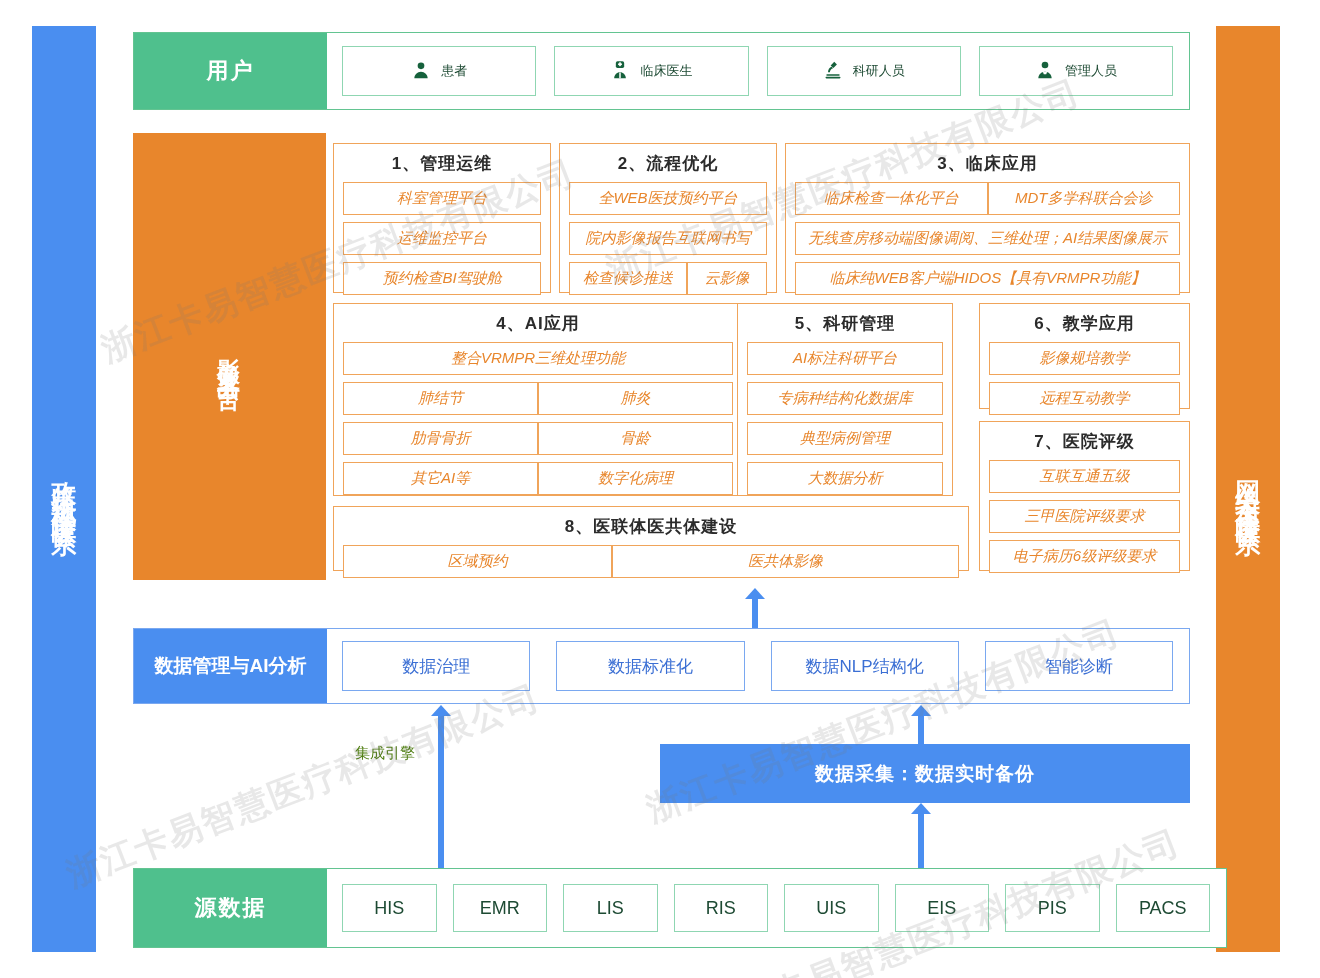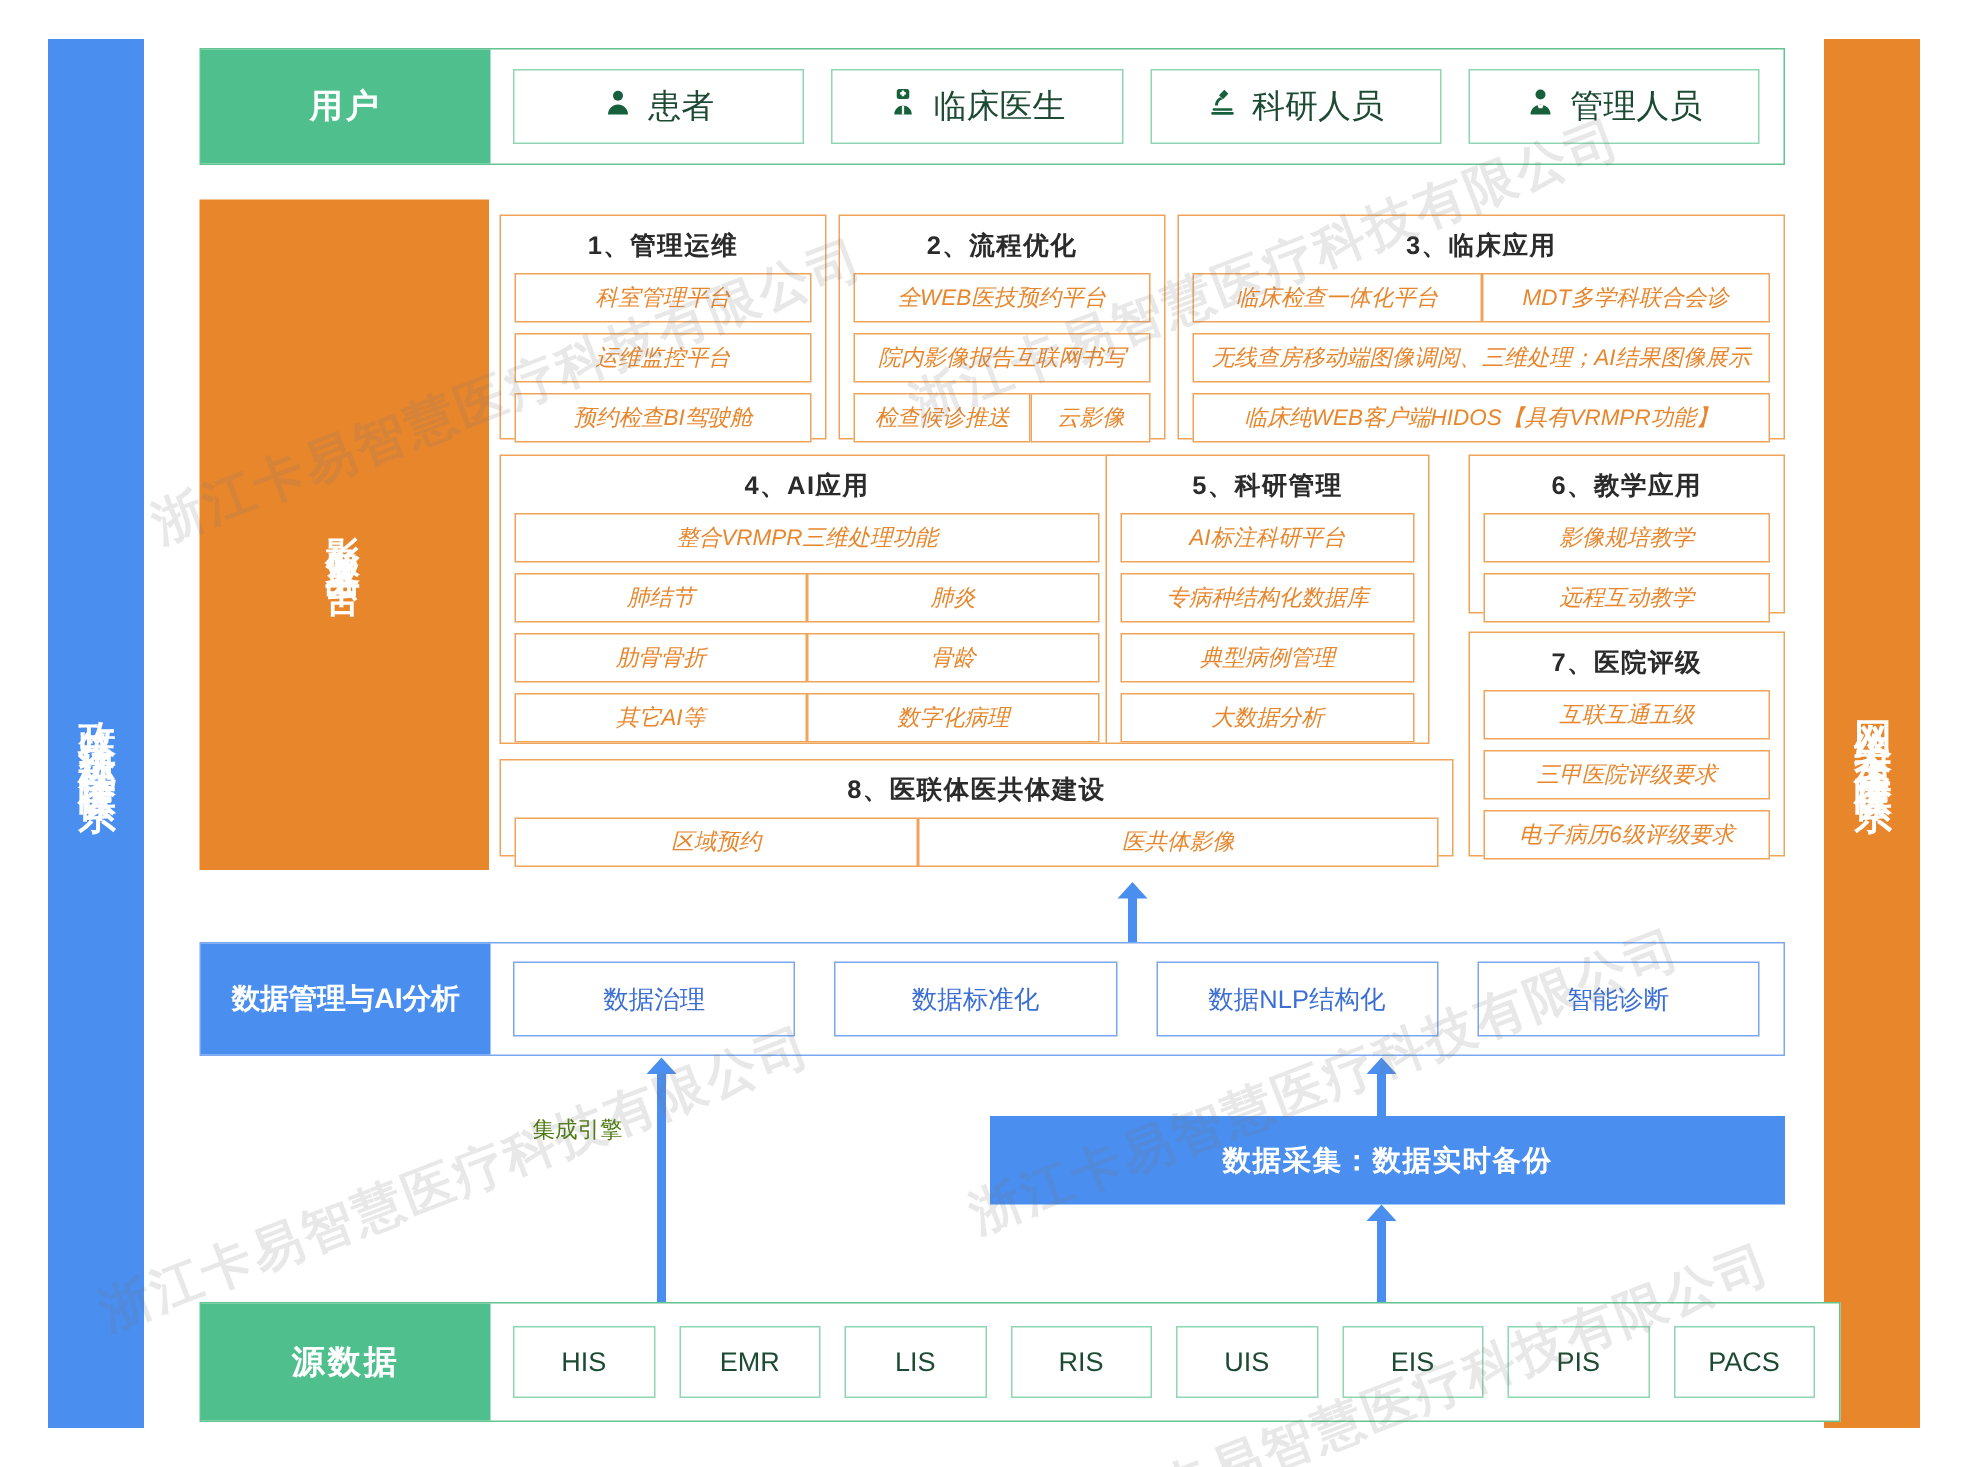--- a/index.html
+++ b/index.html
@@ -44,21 +44,21 @@
 
   
   #user-band { left: 133px; top: 32px; width: 1057px; height: 78px;
                border: 1px solid #63c491; background: #fff; }
   #user-band .band-label { background: #4fc08d; }
   .user-items { position: absolute; left: 200px; top: 0; right: 0; height: 100%;
                 display: flex; align-items: center; gap: 18px; padding: 0 16px 0 8px; }
   .user-chip {
     flex: 1; height: 50px; border: 1px solid #8fd6b2; background: #fff;
     display: flex; align-items: center; justify-content: center; gap: 10px;
-    font-size: 22px; color: #1d4a33;
+    font-size: 13px; color: #1d4a33;
   }
   .user-chip svg { width: 20px; height: 20px; fill: #16613c; flex: none; }
 
   
   #mid-band { left: 133px; top: 133px; width: 1057px; height: 447px; }
   #mid-band .band-label {
     background: #e8862c; width: 193px; height: 447px;
     writing-mode: vertical-rl; text-orientation: upright;
     letter-spacing: 6px; font-size: 23px;
   }

